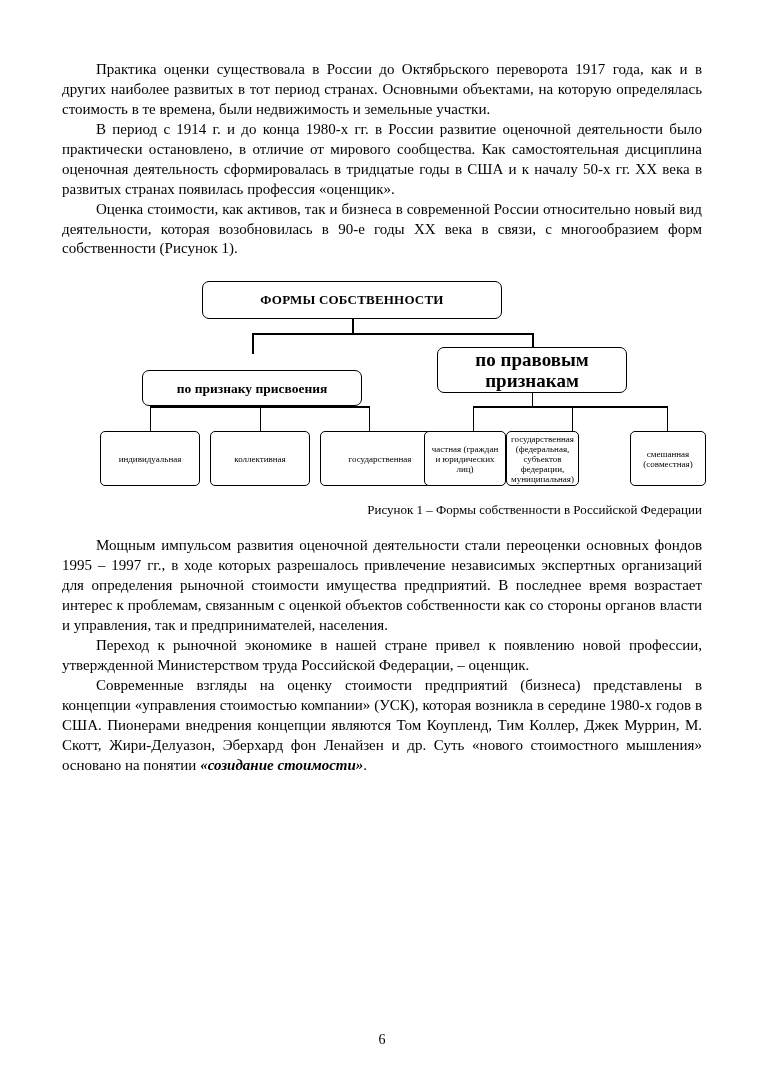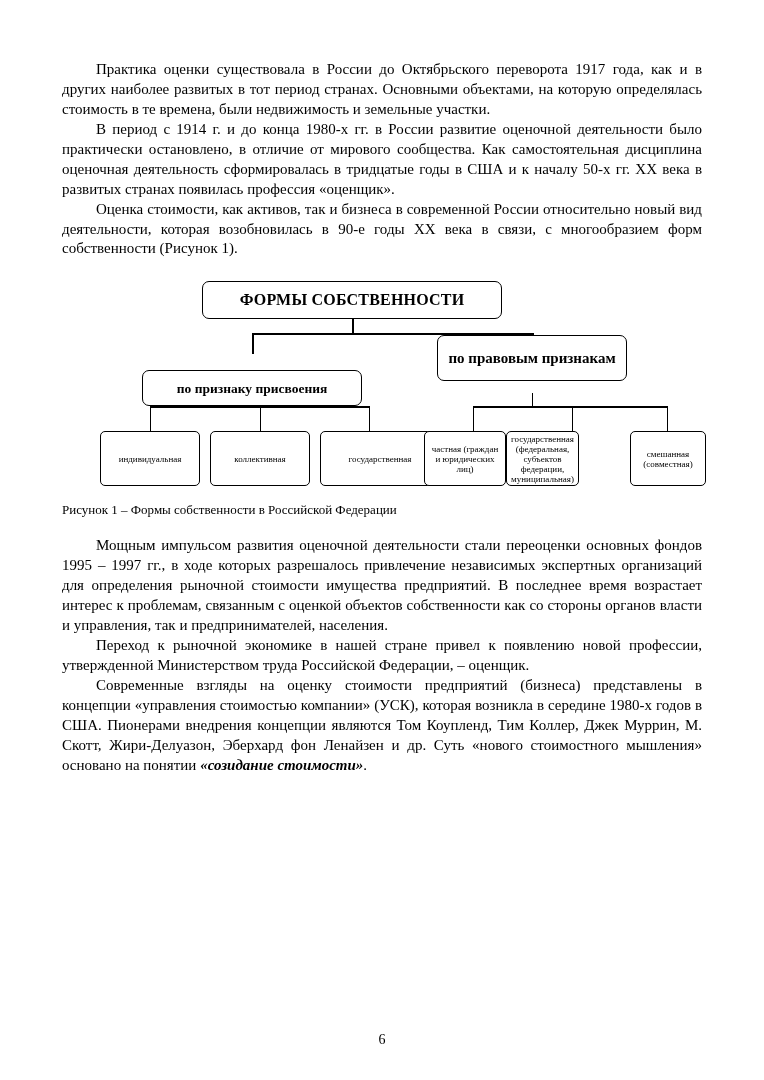--- a/index.html
+++ b/index.html
@@ -57,38 +57,38 @@
     justify-content: center;
     text-align: center;
     line-height: 1.12;
     padding: 2px 4px;
   }
   .node.root {
     left: 140px;
     top: 0px;
     width: 300px;
     height: 38px;
-    font-size: 16px;
+    font-size: 13px;
     font-weight: bold;
     letter-spacing: 0.2px;
   }
   .node.mid-left {
     left: 80px;
     top: 89px;
     width: 220px;
     height: 36px;
     font-size: 13.5px;
     font-weight: bold;
   }
   .node.mid-right {
     left: 375px;
-    top: 54px;
+    top: 66px;
     width: 190px;
     height: 46px;
-    font-size: 15px;
+    font-size: 19px;
     font-weight: bold;
   }
   .node.leaf {
     top: 150px;
     height: 55px;
     font-size: 9px;
     font-weight: normal;
     border-width: 1.3px;
     border-radius: 5px;
   }
@@ -97,21 +97,21 @@
   .leaf-3 { left: 258px; width: 120px; }
   .leaf-4 { left: 362px; width: 82px;  }
   .leaf-5 { left: 444px; width: 73px;  }
   .leaf-6 { left: 568px; width: 76px;  }
   .ln {
     position: absolute;
     background: #000;
   }
   .figure-caption {
     font-size: 13px;
-    text-align: left;
+    text-align: right;
     margin-top: 6px;
   }
   .para-block { margin-top: 18px; }
   .para-block p.body-par + p.body-par { margin-top: 0; }
   .italic-bold { font-style: italic; font-weight: bold; }
   .page-number {
     position: absolute;
     bottom: 32px;
     left: 0;
     width: 764px;

